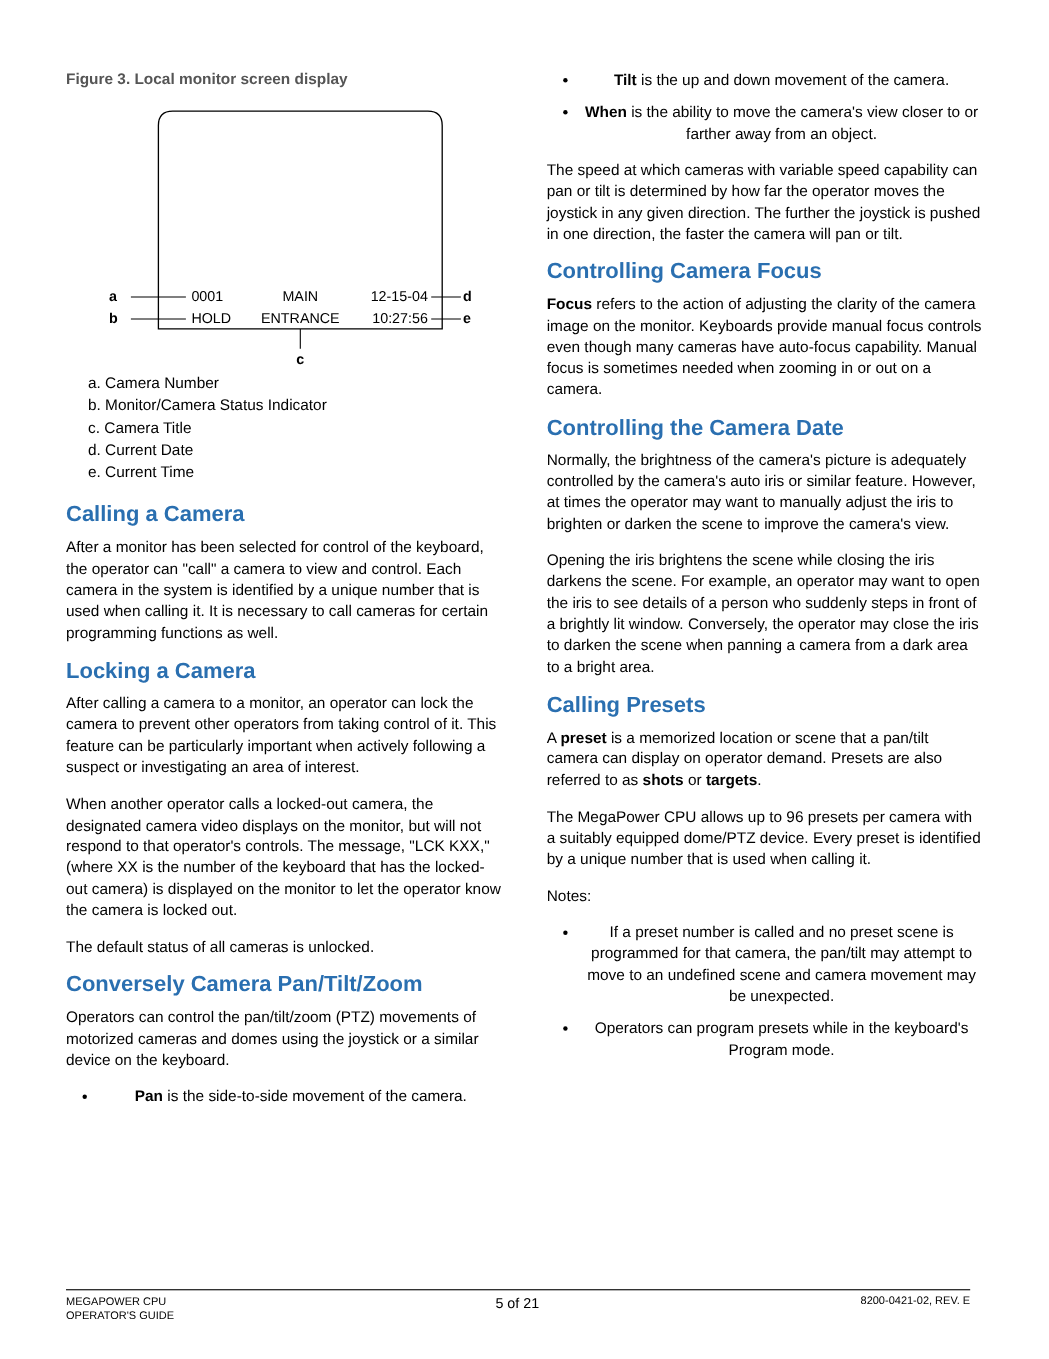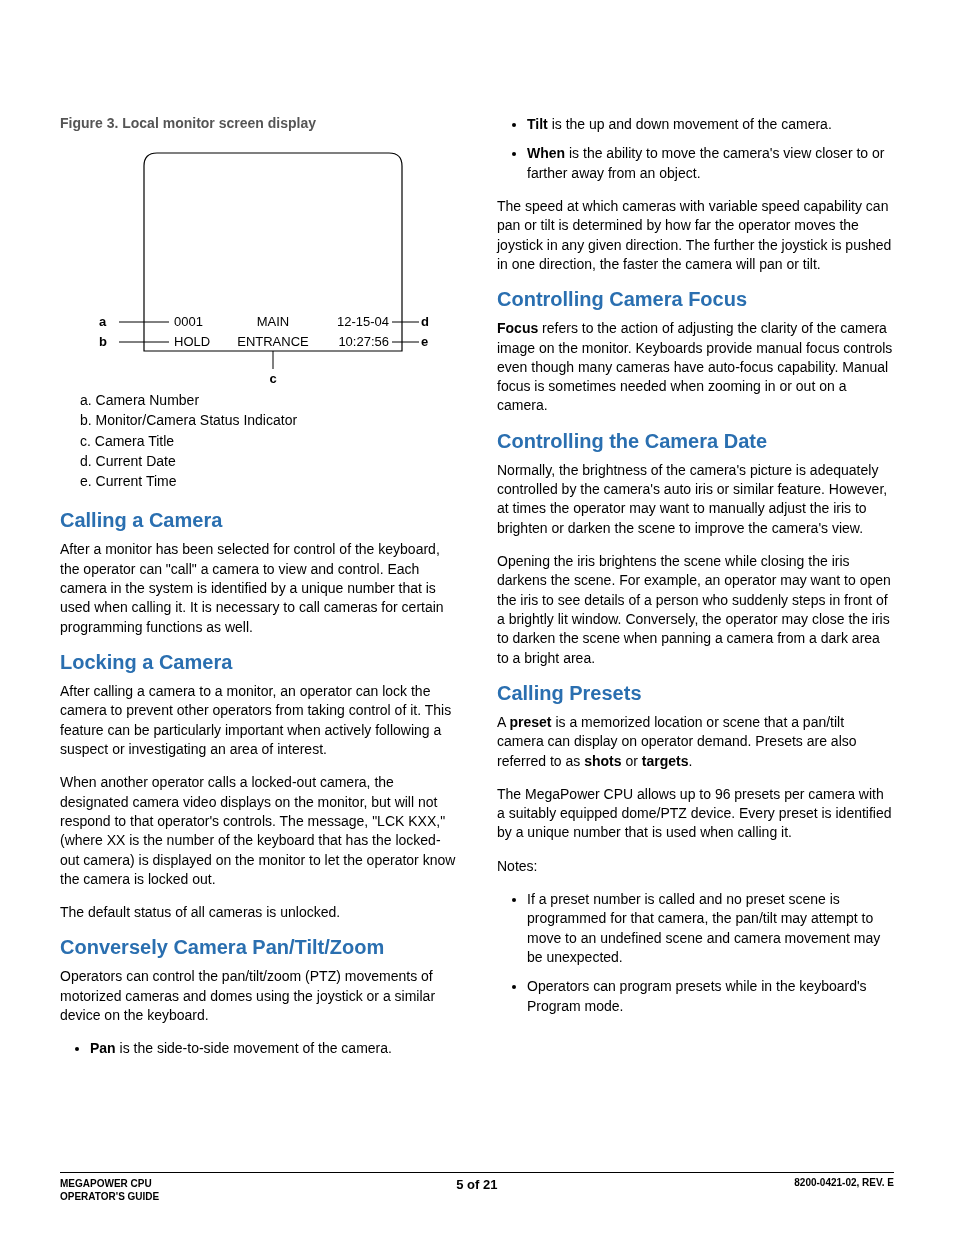--- a/index.html
+++ b/index.html
@@ -8,21 +8,21 @@
     color: #000;
     margin: 0;
     padding: 0;
     background: #fff;
   }
   .page {
     width: 954px;
     height: 1235px;
     position: relative;
     box-sizing: border-box;
-    padding: 115px 60px 40px 60px;
+    padding: 63px 60px 40px 60px;
   }
   .columns {
     display: flex;
     gap: 40px;
   }
   .col {
     flex: 1;
     min-width: 0;
   }
   .fig-caption {
@@ -53,32 +53,32 @@
   }
   p {
     margin: 0 0 14px 0;
     line-height: 1.38;
     font-size: 14px;
   }
   ul.bullets {
     list-style: disc;
     margin: 0 0 14px 0;
     padding-left: 30px;
+    text-align: center;
   }
   ul.bullets li {
     margin-bottom: 10px;
     line-height: 1.38;
   }
   .bold { font-weight: bold; }
   .footer {
     position: absolute;
     left: 60px;
-    right: 60px;
+    right: 72px;
     bottom: 32px;
-    font-weight: bold;
   }
   .footer-line {
     border-top: 1px solid #000;
     margin-bottom: 4px;
   }
   .footer-row {
     display: flex;
     justify-content: space-between;
     align-items: flex-start;
     font-size: 10px;

